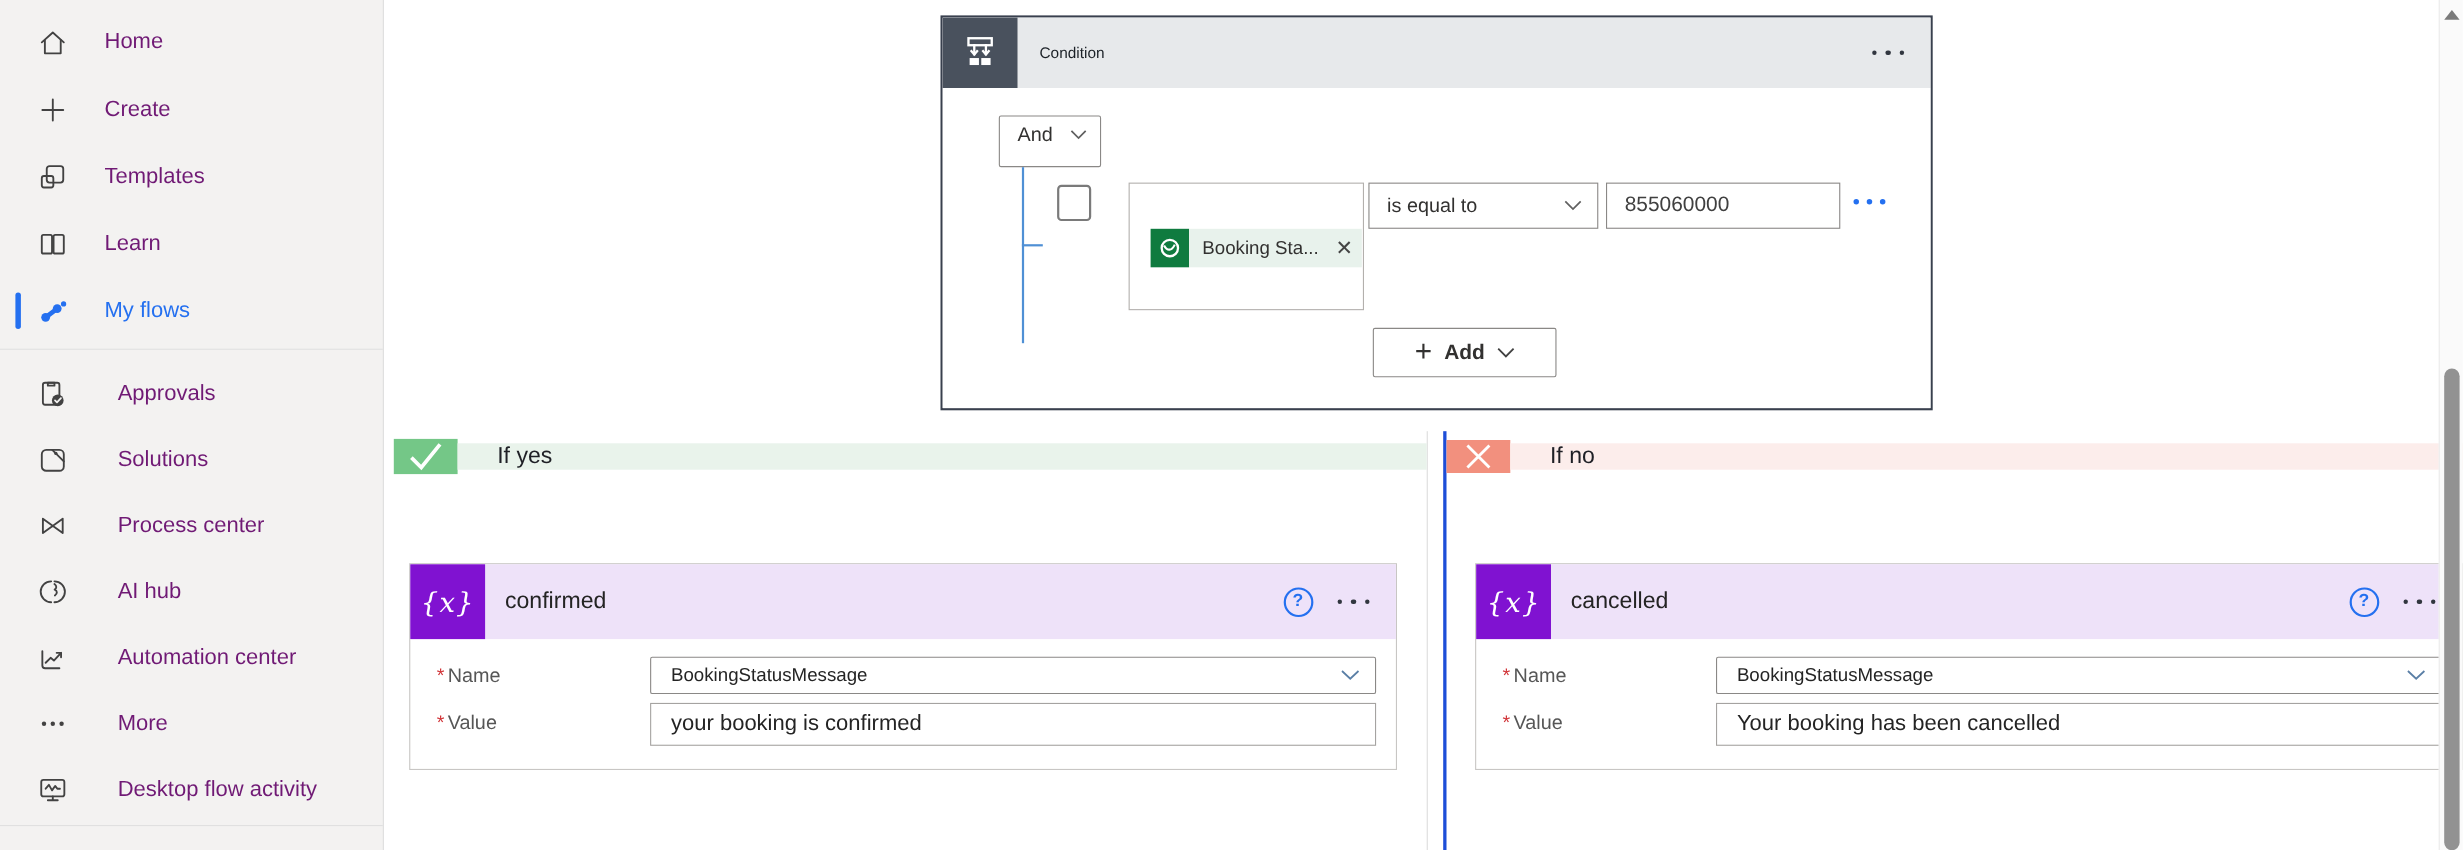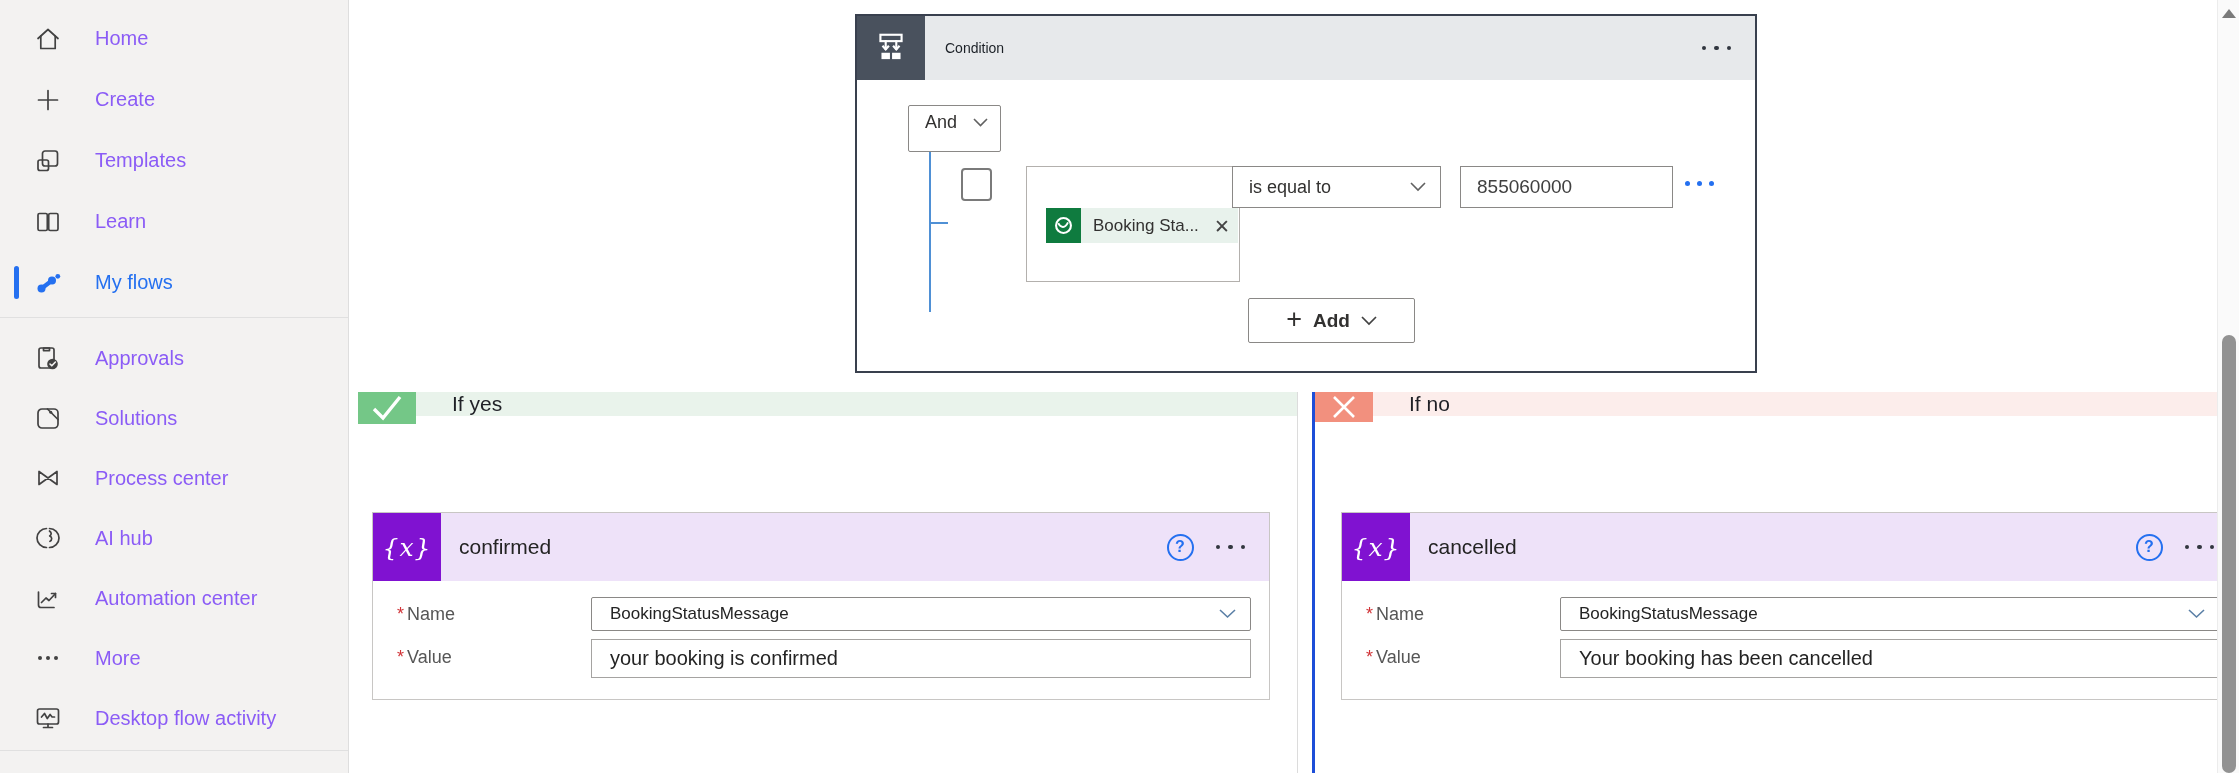--- a/index.html
+++ b/index.html
@@ -5,24 +5,24 @@
   * { margin:0; padding:0; box-sizing:border-box; }
   html,body { width:2239px; height:773px; overflow:hidden; }
   body { font-family:"Liberation Sans", sans-serif; background:#ffffff; color:#242424; }
   #root { position:relative; width:2239px; height:773px; background:#ffffff; overflow:hidden; }
 
   
   .sidebar { position:absolute; left:0; top:0; width:349px; height:773px;
              background:#F3F2F1; border-right:1px solid #DEDEDE; z-index:5; }
   .nav { padding-top:8px; }
   .nav-item { position:relative; height:61px; display:flex; align-items:center; cursor:pointer; color:#424242; }
-  .nav-group2 .nav-item { height:60px; }
+  .nav-group2 .nav-item { height:60px;gap:12px; }
   .nav-icon { width:30px; height:30px; margin-left:33px; flex:none; display:flex; align-items:center; justify-content:center; }
   .nav-icon svg { stroke:currentColor; fill:none; stroke-width:1.7; stroke-linecap:round; stroke-linejoin:round; }
-  .nav-label { margin-left:32px; font-size:20px; color:#8b5cf6; white-space:nowrap; }
+  .nav-label { margin-left:32px; font-size:20px; color:#701a75; white-space:nowrap; }
   .nav-item.active { color:#2470F0; }
   .nav-item.active .nav-label { color:#2470F0; }
   .active-pill { position:absolute; left:14px; top:14px; width:5px; height:33px; border-radius:3px; background:#2470F0; }
   .nav-divider { height:1px; background:#E0E0E0; margin:4px 0 10px 0; }
   .sidebar-bottom-divider { position:absolute; left:0; top:750px; width:100%; height:1px; background:#E0E0E0; }
 
   
   .condition-card { position:absolute; left:855px; top:14px; width:902px; height:359px;
                     border:2px solid #39404E; background:#fff; }
   .cond-header { height:64px; display:flex; align-items:stretch; background:#E7E9EB; cursor:pointer; }
@@ -45,21 +45,21 @@
                   border:2px solid #7A7A7A; border-radius:4px; background:#fff; cursor:pointer; }
 
   .operand-box { position:absolute; left:169px; top:86px; width:214px; height:116px;
                  border:1px solid #B3B0AD; background:#fff; }
   .chip { position:absolute; left:19px; top:41px; width:192px; height:35px; display:flex; align-items:stretch; cursor:pointer; }
   .chip-icon { width:35px; flex:none; background:#0F7B3F; display:flex; align-items:center; justify-content:center; }
   .chip-body { flex:1; background:#E8F2EC; display:flex; align-items:center; min-width:0; }
   .chip-label { font-size:17px; color:#323130; margin-left:12px; white-space:nowrap; overflow:hidden; }
   .chip-close { margin-left:auto; margin-right:8px; font-size:19px; color:#444; cursor:pointer; font-family:"DejaVu Sans", sans-serif; }
 
-  .op-box { position:absolute; left:375px; top:86px; width:209px; height:42px; border:1px solid #8A8886;
+  .op-box { position:absolute; left:387px; top:86px; width:209px; height:42px; border:1px solid #8A8886;
             background:#fff; display:flex; align-items:center; padding:0 14px 0 16px; cursor:pointer; }
   .op-box .lbl { font-size:18px; color:#323130; }
   .op-box svg { margin-left:auto; }
 
   .val-box { position:absolute; left:603px; top:86px; width:213px; height:42px; border:1px solid #8A8886;
              background:#fff; display:flex; align-items:center; padding:0 16px; }
   .val-box .lbl { font-size:19px; color:#404040; }
 
   .blue-dots { position:absolute; left:828px; top:101px; display:flex; gap:7px; cursor:pointer; }
   .blue-dots i { width:5px; height:5px; border-radius:50%; background:#2470F0; }
@@ -67,21 +67,21 @@
   .add-btn { position:absolute; left:391px; top:218px; width:167px; height:45px; border:1px solid #8A8886;
              border-radius:2px; background:#fff; display:flex; align-items:center; justify-content:center;
              gap:11px; cursor:pointer; }
   .add-btn .plus { font-size:27px; font-weight:400; color:#323130; line-height:1; margin-top:-3px; }
   .add-btn .lbl { font-size:19px; font-weight:bold; color:#323130; }
 
   
   .branch { position:absolute; top:392px; height:381px; }
   .branch-yes { left:358px; width:940px; border-right:1px solid #DCDCDC; }
   .branch-no  { left:1312px; width:927px; border-left:3px solid #1d4ed8; }
-  .branch-bar { height:46px; display:flex; align-items:flex-start; }
+  .branch-bar { height:46px; display:flex; align-items:center; }
   .branch-badge { width:58px; flex:none; display:flex; align-items:center; justify-content:center; }
   .badge-yes { background:#74C787; }
   .badge-no  { background:#F2907E; }
   .branch-bar-body { flex:1; display:flex; align-items:center; min-width:0; }
   .bar-yes { background:#E9F3EB; }
   .bar-no  { background:#FCEDEB; }
   .branch-bar-label { font-size:21px; color:#1F2026; margin-left:36px; }
 
   
   .action-card { position:absolute; top:120px; width:898px; height:188px; background:#fff; border:1px solid #C8C6C4; }

